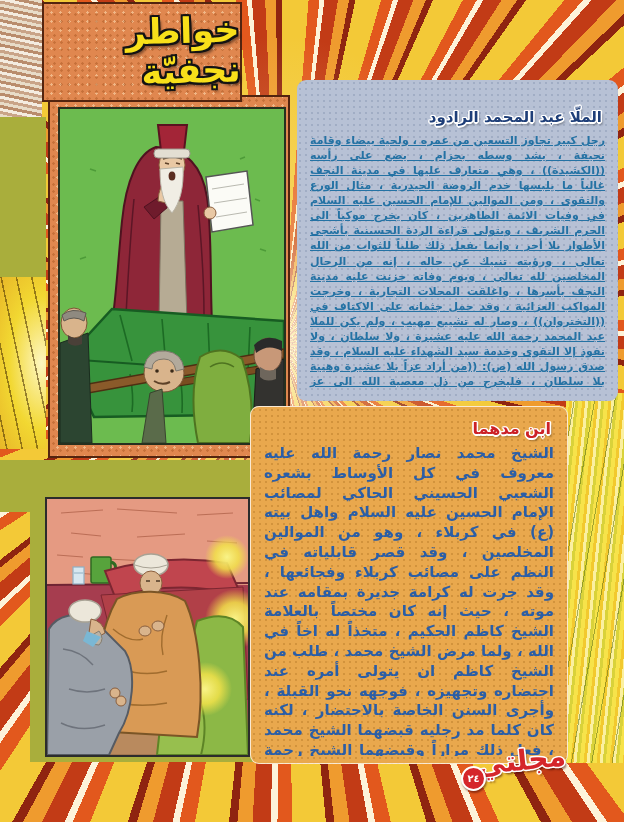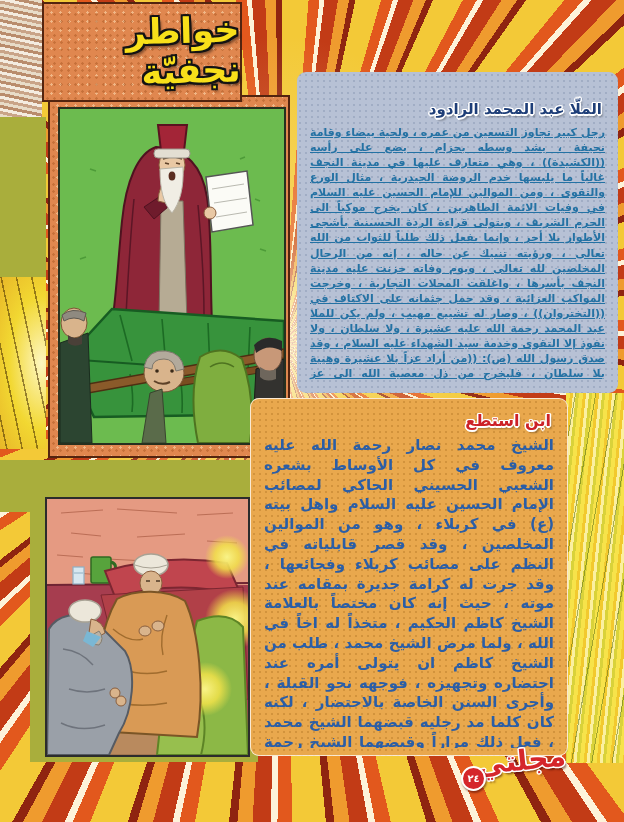--- a/index.html
+++ b/index.html
@@ -45,21 +45,21 @@
       -2px -2px #141414,2px 2px #141414,-2px 2px #141414,2px -2px #141414,3px 4px 3px rgba(0,0,0,.45);}
 
   .panel1-frame{left:48px;top:95px;width:242px;height:363px;border:2px solid #53240f;box-sizing:border-box;z-index:3;}
   .panel1-art{left:58px;top:107px;width:224px;height:334px;border:2px solid #27301f;box-sizing:content-box;z-index:4;}
 
   .panel2-frame{left:30px;top:462px;width:228px;height:300px;background:var(--olive,#a9ae3c);z-index:3;}
   .panel2-art{left:45px;top:497px;width:201px;height:256px;border:2px solid #2c2c2c;z-index:4;}
   .panel-art svg{display:block;}
 
   
-  .tbox{box-sizing:border-box;border-radius:9px;z-index:5;}
+  .tbox{box-sizing:border-box;border-radius:9px;z-index:5;margin-top:8px;}
   .box1{left:297px;top:72px;width:321px;height:321px;
     background-color:var(--box1-bg,#b7c1d5);
     background-image:radial-gradient(rgba(120,135,165,.35) 1px, transparent 1.3px);
     background-size:6px 6px;}
   .box2{left:250px;top:398px;width:318px;height:358px;
     background-color:var(--box2-bg,#e9a84d);
     background-image:radial-gradient(rgba(175,115,35,.4) 1px, transparent 1.3px);
     background-size:6px 6px;
     border:1px solid rgba(255,255,255,.75);}
   .heading{font-weight:bold;text-align:right;direction:rtl;
@@ -220,21 +220,21 @@
   <div class="abs title-box speckle-orange">
     <div class="page-title">خواطر نجفيّة</div>
   </div>
 
   <div class="abs tbox box1">
     <div class="heading">الملّا عبد المحمد الرادود</div>
     <div class="bodytext">رجل كبير تجاوز التسعين من عمره ، ولحية بيضاء وقامة نحيفة ، يشد وسطه بحزام ، يضع على رأسه ((الكشيدة)) ، وهي متعارف عليها في مدينة النجف غالباً ما يلبسها خدم الروضة الحيدرية ، مثال الورع والتقوى ، ومن الموالين للإمام الحسين عليه السلام في وفيات الائمة الطاهرين ، كان يخرج موكباً الى الحرم الشريف ، ويتولى قراءة الردة الحسينية بأشجى الأطوار بلا أجر ، وإنما يفعل ذلك طلباً للثواب من الله تعالى ، ورؤيته تنبيك عن حاله ، إنه من الرجال المخلصين لله تعالى ، ويوم وفاته حزنت عليه مدينة النجف بأسرها ، واغلقت المحلات التجارية ، وخرجت المواكب العزائية ، وقد حمل جثمانه على الاكتاف في ((التختروان)) ، وصار له تشييع مهيب ، ولم يكن للملا عبد المحمد رحمة الله عليه عشيرة ، ولا سلطان ، ولا نفوذ إلا التقوى وخدمة سيد الشهداء عليه السلام ، وقد صدق رسول الله (ص): ((من أراد عزاً بلا عشيرة وهيبة بلا سلطان ، فليخرج من ذل معصية الله الى عز طاعته)).</div>
   </div>
 
   <div class="abs tbox box2">
-    <div class="heading">ابن استطع</div>
+    <div class="heading">ابن مدهما</div>
     <div class="bodytext">الشيخ محمد نصار رحمة الله عليه معروف في كل الأوساط بشعره الشعبي الحسيني الحاكي لمصائب الإمام الحسين عليه السلام واهل بيته (ع) في كربلاء ، وهو من الموالين المخلصين ، وقد قصر قابلياته في النظم على مصائب كربلاء وفجائعها ، وقد جرت له كرامة جديرة بمقامه عند موته ، حيث إنه كان مختصاً بالعلامة الشيخ كاظم الحكيم ، متخذاً له اخاً في الله ، ولما مرض الشيخ محمد ، طلب من الشيخ كاظم ان يتولى أمره عند احتضاره وتجهيزه ، فوجهه نحو القبلة ، وأجرى السنن الخاصة بالاحتضار ، لكنه كان كلما مد رجليه قبضهما الشيخ محمد ، فعل ذلك مراراً وقبضهما الشيخ رحمة الله عليه إلى ان مات ورجلاه مقبوضتان ، فاستغرب الشيخ كاظم من ذلك ، لكنه لم يبد لأحد ذلك ، وفي اليوم الثاني لفاتحته رآه احد إخوانه في عالم الرؤيا ، فطلب منه ان يذهب إلى الشيخ كاظم الحكيم ، ويعاتبه على إصراره على مد رجليه وامتناعه هو عن ذلك ، وذلك لأن سيد الشهداء روحي فداه كان قد جاءه مع امه وابيه واخيه صلوات الله عليهم ، وكان جلوسهم عند رجلي ، فلم استطع مدهما تأدباً واحتراماً ، فجاء هذا الرجل ، فأخبر الشيخ كاظم بذلك ، وهناك علم السبب في قبض الشيخ محمد رجليه رحمه الله تعالى.</div>
   </div>
 
   <div class="abs footer-logo">
     <div class="logo-text">مجلتي</div>
     <div class="issue-badge">٢٤</div>
   </div>
 
 </div>
 

